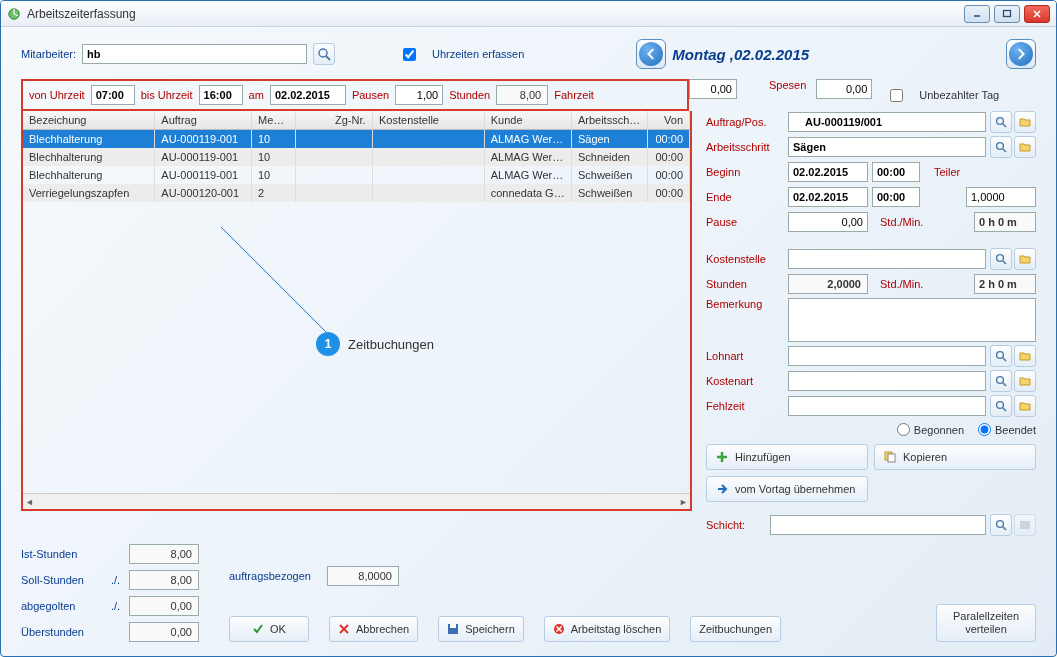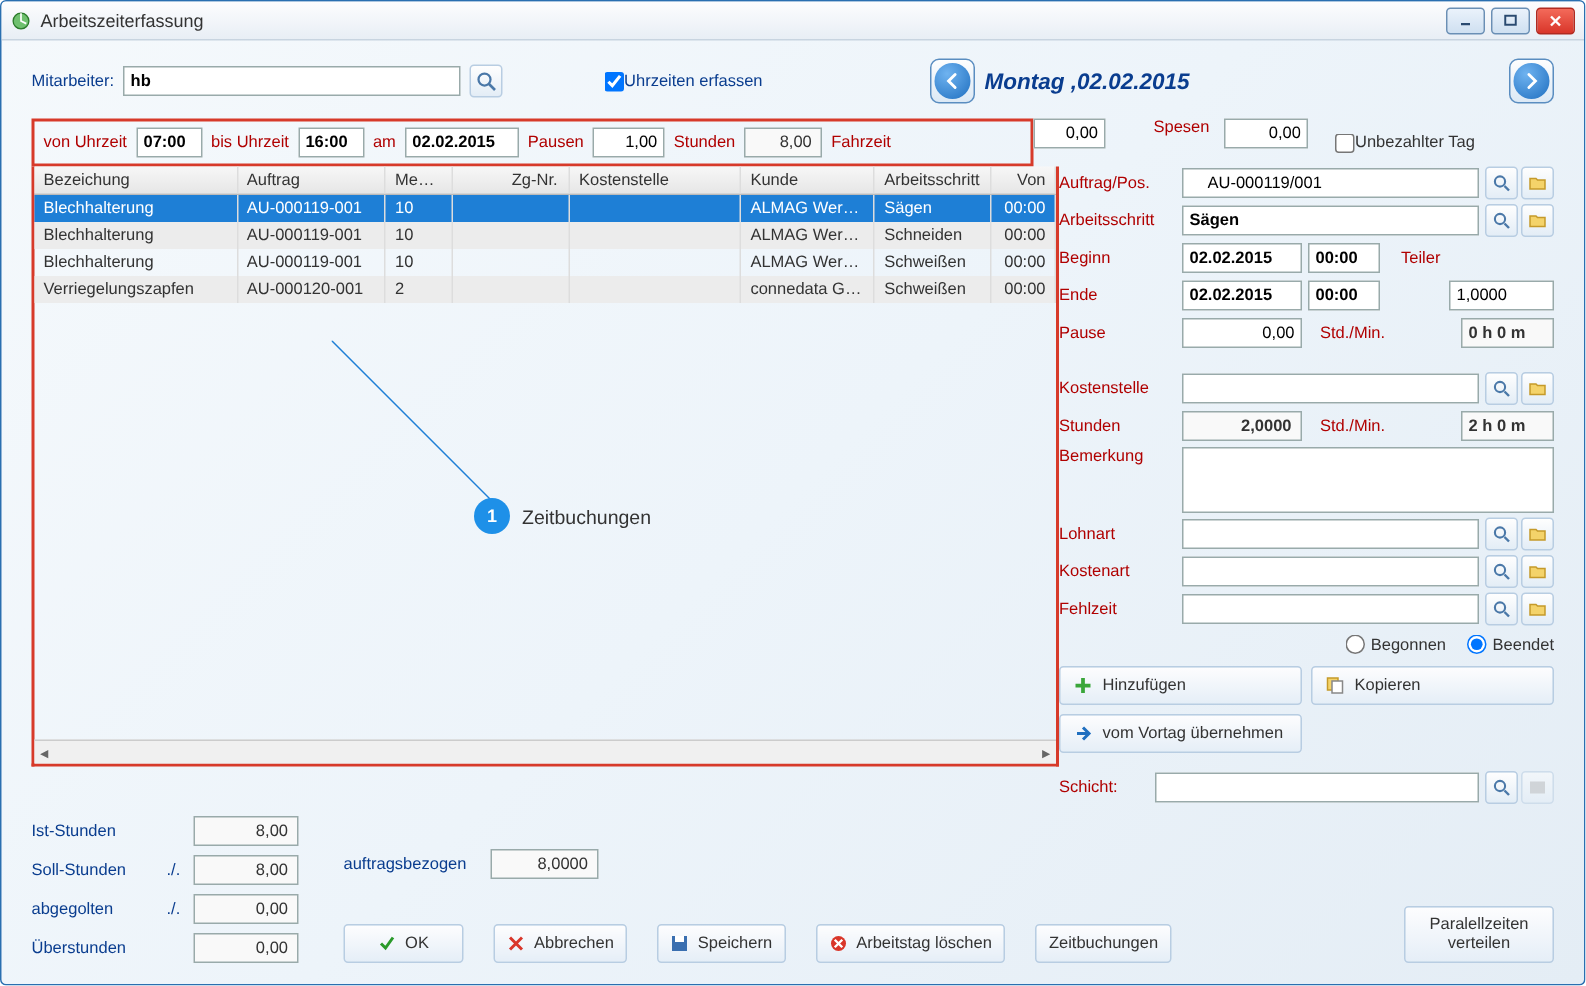--- a/index.html
+++ b/index.html
@@ -29,21 +29,21 @@
     background: linear-gradient(#fdfefe, #dce9f5); display: inline-flex; align-items: center; justify-content: center; cursor: pointer;
   }
   .arrow-circle { width: 24px; height: 24px; border-radius: 50%; background: radial-gradient(circle at 35% 30%, #6fb3f0, #1f6fc0); display: flex; align-items: center; justify-content: center; }
   .arrow-circle svg { width: 14px; height: 14px; }
 
   .top-row { margin-bottom: 10px; }
   .header-date { color: #0a3d8f; font-weight: bold; font-size: 15px; font-style: italic; }
 
   .filter-box { border: 2px solid #d73a2a; padding: 4px 6px; display: flex; align-items: center; gap: 6px; flex-wrap: nowrap; }
 
-  .main-layout { display: flex; margin-top: 0; }
+  .main-layout { display: flex; gap: 14px; margin-top: 0; }
   .left-col { flex: 1; min-width: 0; }
   .right-col { width: 330px; }
 
   .table-wrap { border: 2px solid #d73a2a; border-top: none; height: 400px; position: relative; }
   .grid-head { display: flex; background: linear-gradient(#f7f7f7, #e6e6e6); border-bottom: 1px solid #bbb; font-size: 11px; }
   .grid-head > div, .grid-row > div { padding: 3px 6px; border-right: 1px solid #ddd; overflow: hidden; white-space: nowrap; text-overflow: ellipsis; }
   .c0 { width: 140px; } .c1 { width: 102px; } .c2 { width: 46px; } .c3 { width: 46px; margin-left: 33px; } .c4 { width: 118px; } .c5 { width: 92px; } .c6 { width: 80px; } .c7 { width: 44px; text-align: right; }
   .grid-row { display: flex; font-size: 11px; }
   .grid-row.sel { background: #1e7fd6; color: #fff; }
   .grid-row.alt { background: #ececec; }
@@ -68,21 +68,21 @@
   .btn {
     border: 1px solid #b8cde2; border-radius: 3px; background: linear-gradient(#fdfdfe, #e5eef7);
     padding: 4px 8px; font-size: 11px; display: flex; align-items: center; gap: 6px; cursor: pointer; height: 26px;
   }
 
   .bottom { position: absolute; left: 20px; right: 20px; bottom: 14px; display: flex; align-items: flex-end; gap: 30px; }
   .sum-grid { display: grid; grid-template-columns: 90px 18px 70px; row-gap: 6px; align-items: center; }
   .sum-grid .display-box { text-align: right; justify-content: flex-end; padding-right: 6px; width: 70px; }
   .bottom-btns { display: flex; gap: 20px; align-items: flex-end; }
 
-  .chk { display: inline-flex; align-items: center; gap: 0; font-size: 11px; }
+  .chk { display: inline-flex; align-items: center; gap: 16px; font-size: 11px; }
   .chk input { margin: 0; }
 
   svg { display: block; }
 </style>
 </head>
 <body>
 
 <div class="window">
   <div class="titlebar">
     <span class="icon-app">
@@ -225,21 +225,21 @@
           <div class="hscroll">
               <span>◄</span>
               <span>►</span>
             </div>
         </div>
       </div>
 
       <div class="right-col">
         <div class="form-row">
           <span class="flbl">Auftrag/Pos.</span>
-          <input type="text" style="font-weight: normal; padding-left: 16px;" value="AU-000119/001">
+          <input type="text" style="font-weight: bold; padding-left: 16px;" value="AU-000119/001">
           <span class="icon-pair">
             <span class="btn-icon">
                 <svg width="12" height="12">
                   <circle cx="5" cy="5" r="3.4" fill="none" stroke="#4a78a8" stroke-width="1.4"></circle>
                   <line x1="8" y1="8" x2="11" y2="11" stroke="#4a78a8" stroke-width="1.6"></line>
                 </svg>
               </span>
             <span class="btn-icon">
                 <svg width="12" height="12">
                   <path d="M1 3 h4 l1 1 h5 v6 h-10z" fill="#f4d36a" stroke="#c59a2a"></path>

